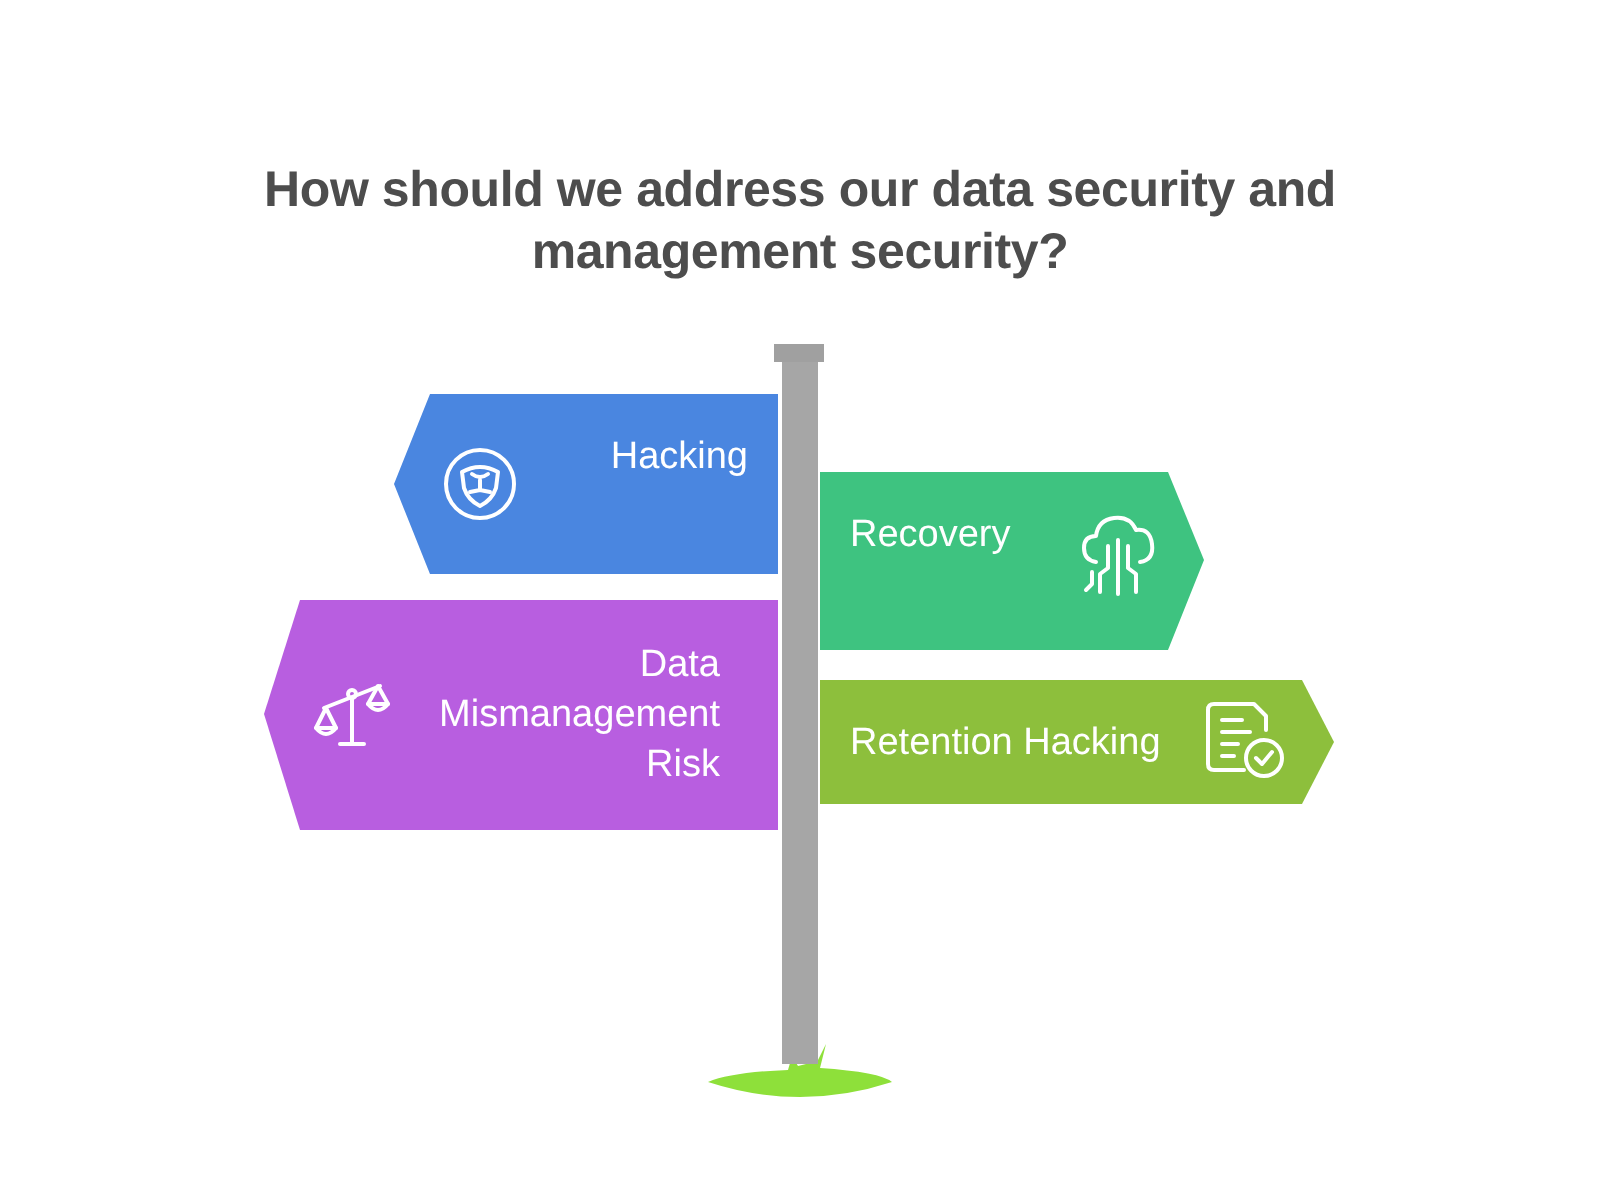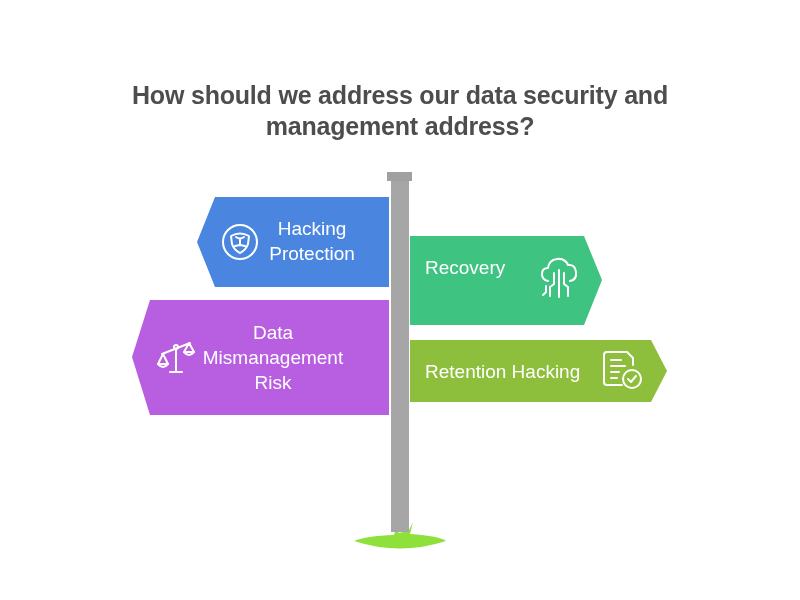--- a/index.html
+++ b/index.html
@@ -4,28 +4,28 @@
 <style>
   html, body { margin: 0; padding: 0; background: #ffffff; }
   body { width: 800px; height: 600px; position: relative; overflow: hidden;
          font-family: "Liberation Sans", "DejaVu Sans", sans-serif; }
   .title { position: absolute; left: 0; top: 80px; width: 800px; text-align: center;
            font-weight: bold; font-size: 25px; line-height: 31px; color: #4d4d4d; letter-spacing: -0.2px; }
   .title span { display: block; }
   svg.stage { position: absolute; left: 0; top: 0; }
   .lbl { position: absolute; color: #ffffff; font-size: 19px; line-height: 25px; }
   .lbl span { display: block; }
-  .right-align { text-align: center; }
+  .right-align { text-align: right; }
 </style>
 </head>
 <body>
 
 <div class="title">
   <span>How should we address our data security and</span>
-  <span>management address?</span>
+  <span>management security?</span>
 </div>
 
 <svg class="stage" width="800" height="600" viewBox="0 0 800 600">
 
   <path fill="#8ee03a" d="M354,541 Q400,556 446,541 Q440,536 410,534 L413,522 L409,530 L405,519 L403,532 L399,533 L396,528 L394,535 Q366,536 354,541 Z"></path>
 
   <rect x="391" y="180" width="18" height="352" fill="#a6a6a6"></rect>
   <rect x="387" y="172" width="25" height="9" fill="#a0a0a0"></rect>
 
   <polygon fill="#4a86e0" points="389,197 215,197 197,242 215,287 389,287"></polygon>
@@ -63,21 +63,20 @@
   <g fill="none" stroke="#ffffff" stroke-width="2" stroke-linejoin="round" stroke-linecap="round">
     <path d="M622,385 L607,385 Q604,385 604,382 L604,355 Q604,352 607,352 L627,352 L633,358 L633,365"></path>
     <path d="M611,360 L621,360 M611,366 L625,366 M611,372 L619,372 M611,378 L617,378"></path>
     <circle cx="632" cy="379" r="9"></circle>
     <path d="M628,379 L631,382 L636,376"></path>
   </g>
 </svg>
 
 <div class="lbl right-align" style="left:250px; top:216px; width:124px;">
   <span>Hacking</span>
-  <span>Protection</span>
 </div>
 
 <div class="lbl" style="left:425px; top:255px; width:110px;">
   <span>Recovery</span>
 </div>
 
 <div class="lbl right-align" style="left:186px; top:320px; width:174px;">
   <span>Data</span>
   <span>Mismanagement</span>
   <span>Risk</span>

